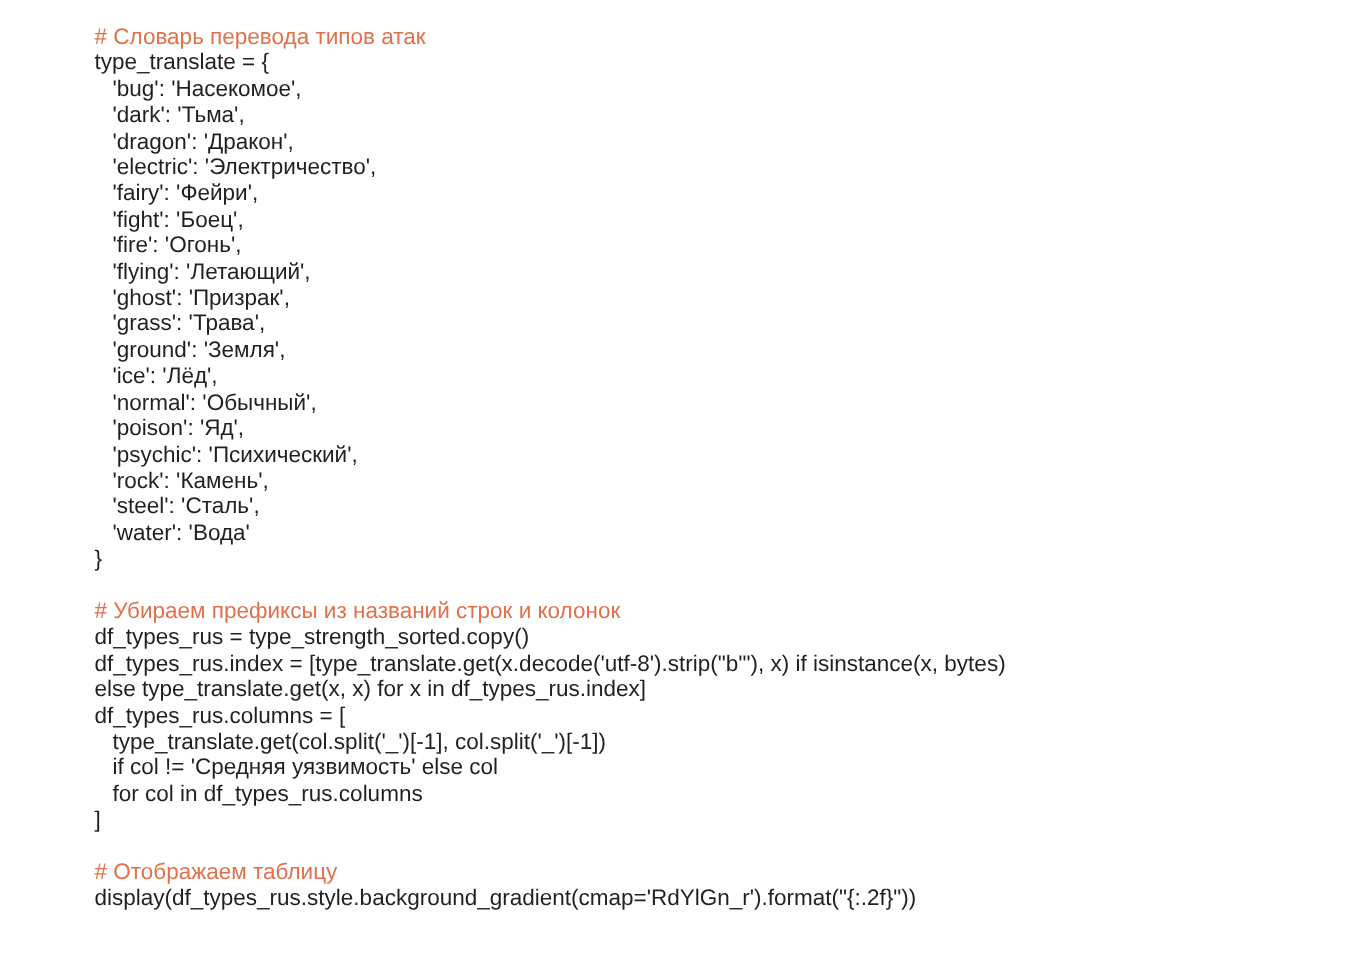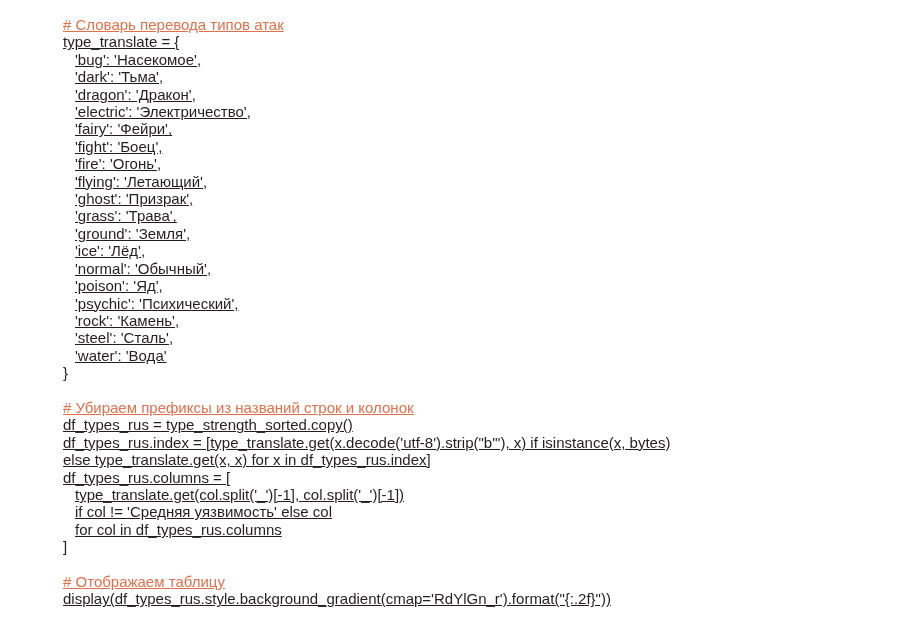--- a/index.html
+++ b/index.html
@@ -18,21 +18,20 @@
     padding: 16px 20px 0 63px;
     font-size: 15px;
     line-height: 17.4px;
     white-space: pre-wrap;
   }
   .code-block {
     margin: 0 0 17.4px 0;
   }
   .line {
     min-height: 17.4px;
-    text-decoration: underline;
   }
   .line.comment {
     color: var(--comment-color, #e0714b);
   }
   .line.indent {
     padding-left: 12px;
   }
 </style>
 </head>
 <body style="--code-color: #231f20; --comment-color: #e0714b; background: rgb(255, 255, 255);">

